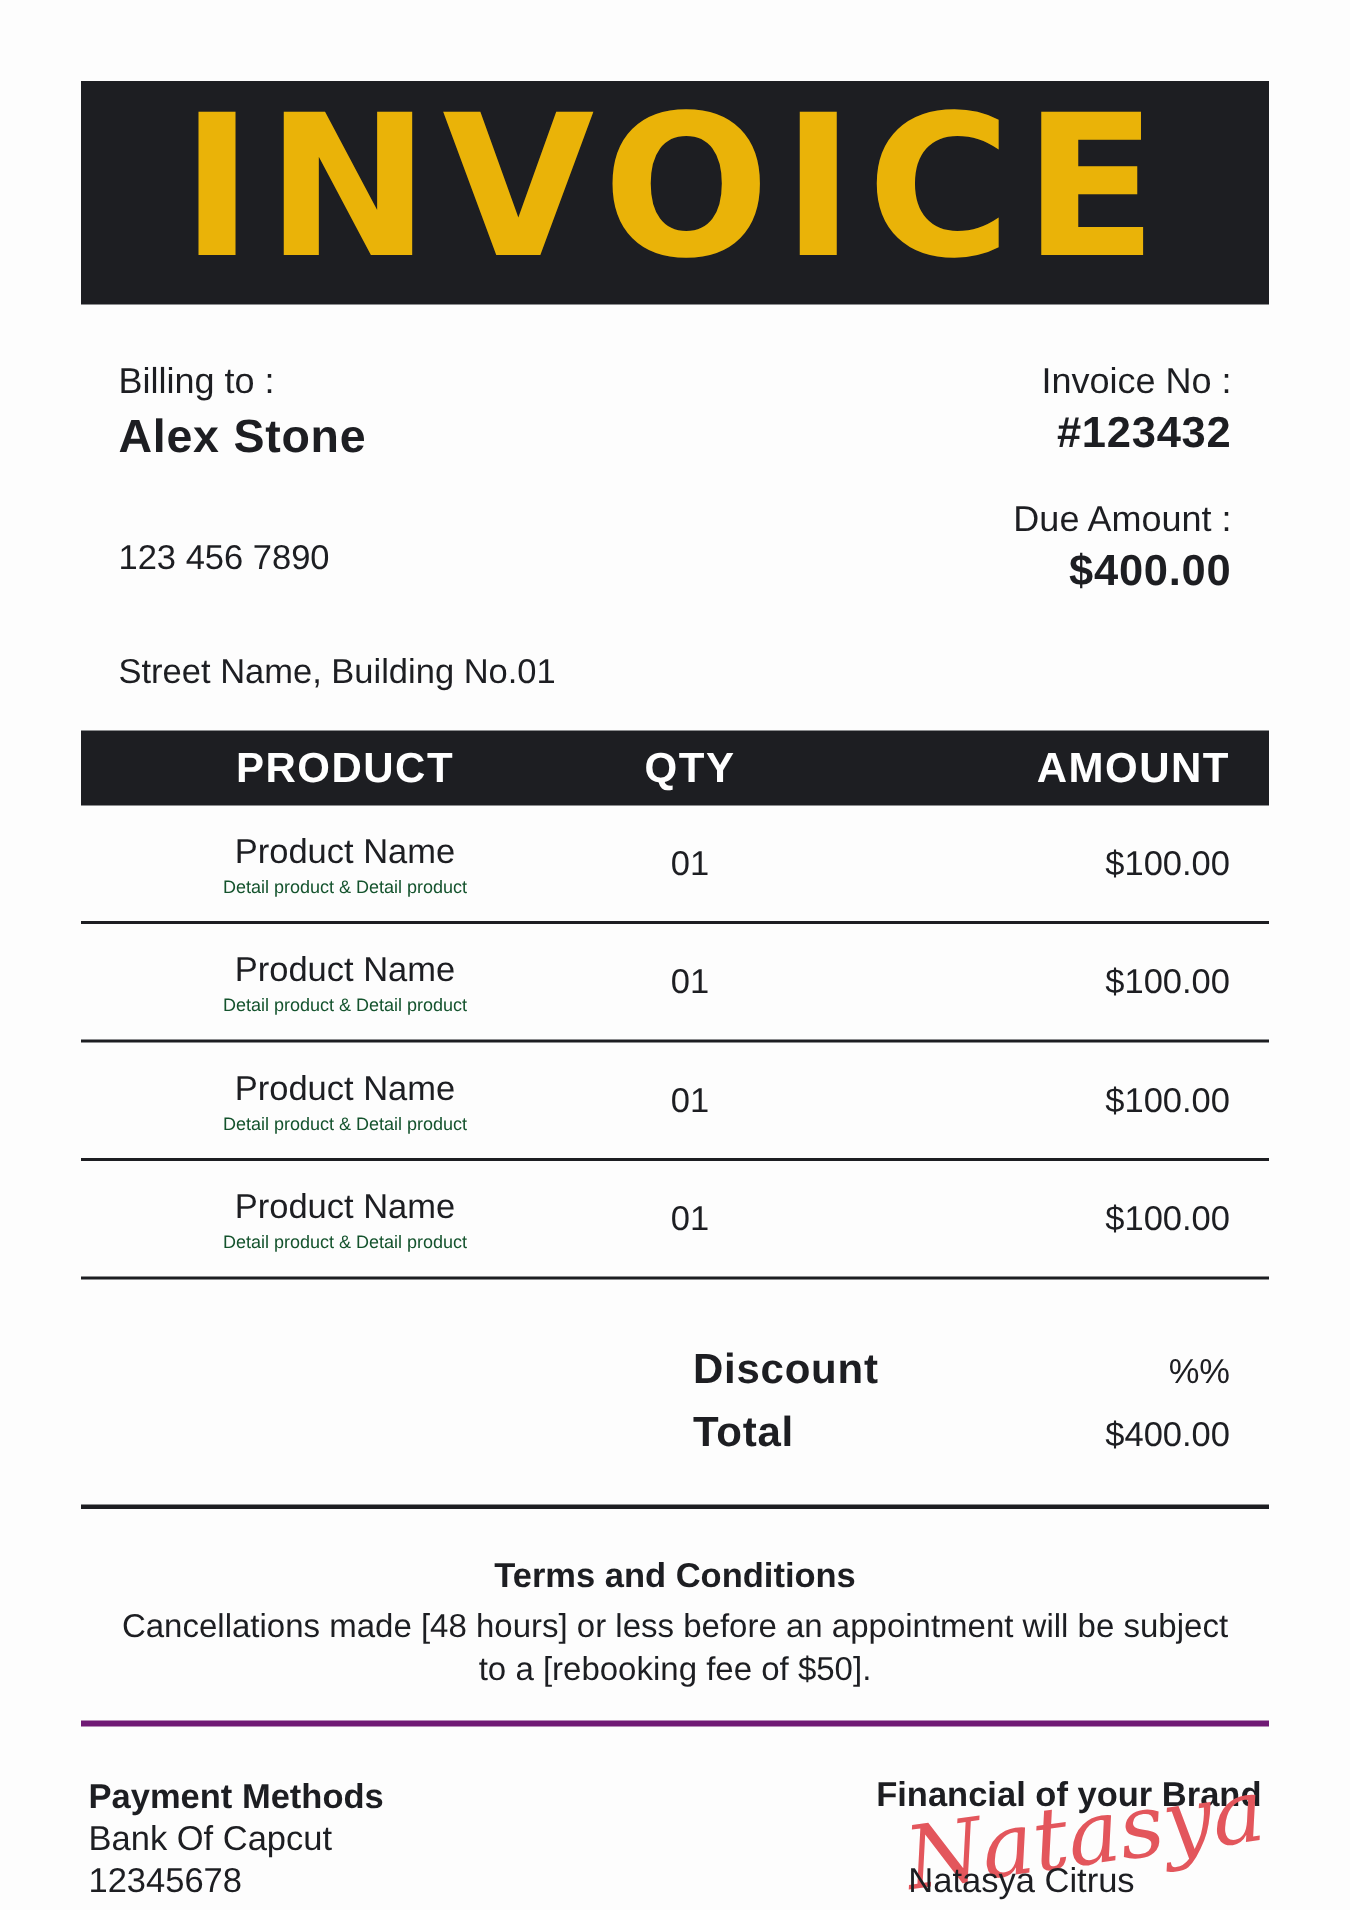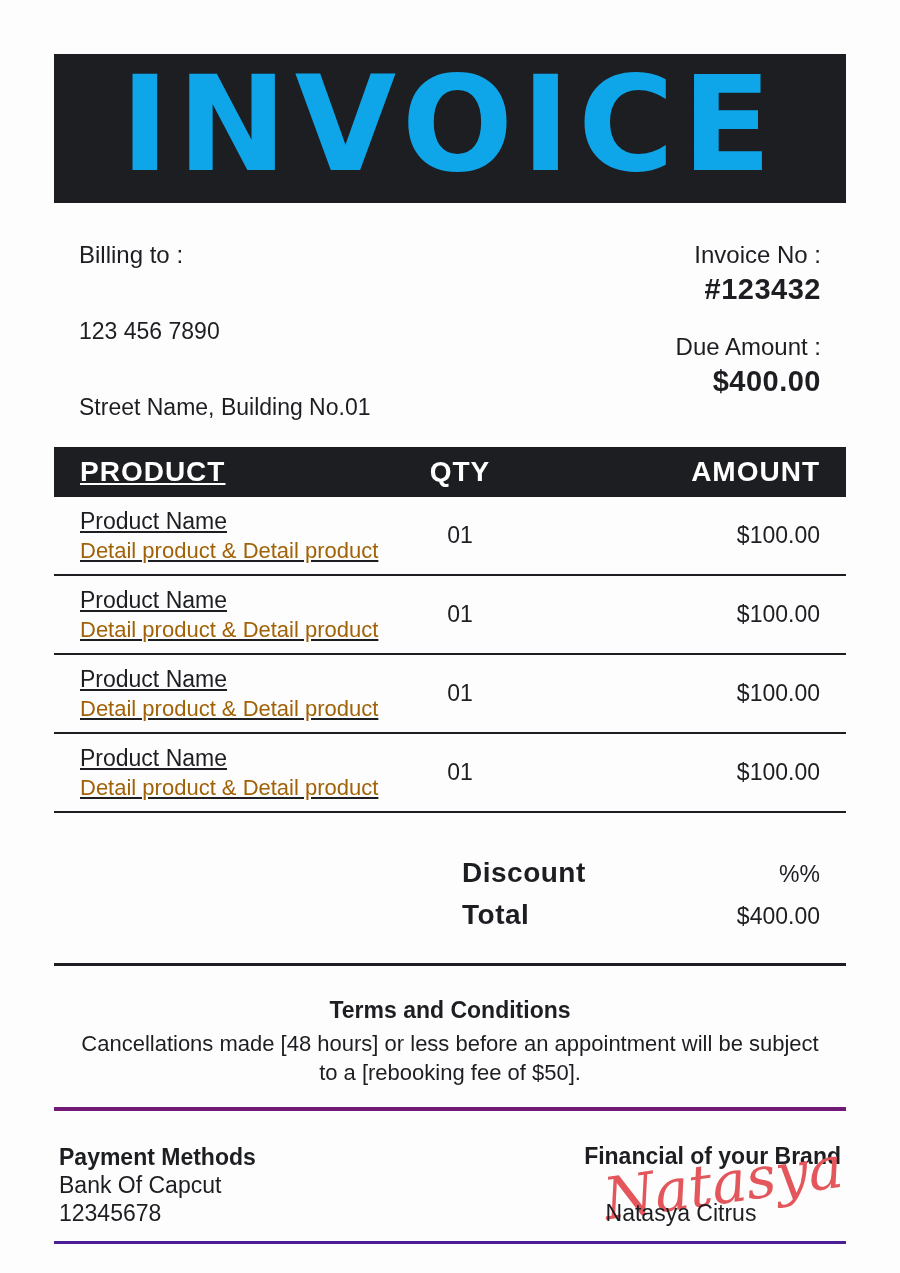--- a/index.html
+++ b/index.html
@@ -17,21 +17,21 @@
   
   .banner {
     width: 792px; height: 149px;
     margin: 54px auto 0;
     background: #1d1e22;
     display: flex; align-items: center; justify-content: center;
     overflow: hidden;
   }
   .banner h1 {
     margin: 0;
-    color: #0ea5e9;
+    color: #eab308;
     font-family: "DejaVu Sans", sans-serif;
     font-weight: bold;
     font-size: 131px;
     letter-spacing: 8px;
     line-height: 1;
     transform: translateY(-4px);
     white-space: nowrap;
   }
 
   
@@ -52,32 +52,32 @@
 
   
   .items { width: 792px; margin: 26px auto 0; }
   .thead {
     background: #1d1e22; color: #ffffff;
     height: 50px;
     display: flex; align-items: center;
     padding: 0 26px;
     font-weight: bold; font-size: 28px; letter-spacing: 1px;
   }
-  .col-product { width: 300px; text-align: left; text-decoration: underline; }
+  .col-product { width: 300px; text-align: center; }
   .col-qty     { width: 160px; text-align: center; }
   .col-amount  { flex: 1;     text-align: right; }
   .item-row {
     display: flex; align-items: center;
     min-height: 79px;
     border-bottom: 2px solid #1d1e22;
     padding: 0 26px;
     font-size: 23px;
   }
   .product-name  { font-size: 23px; }
-  .product-detail{ font-size: 22px; margin-top: 3px; color: #a16207; }
+  .product-detail{ font-size: 12px; margin-top: 3px; color: #14532d; }
 
   
   .totals {
     width: 792px; margin: 16px auto;
     padding: 18px 26px 22px;
     border-bottom: 3px solid #1d1e22;
   }
   .totals-row { display: flex; align-items: baseline; margin: 10px 0; }
   .t-label { margin-left: 382px; font-size: 28px; font-weight: bold; letter-spacing: 0.5px; }
   .t-value { margin-left: auto; font-size: 23px; }
@@ -128,20 +128,21 @@
 
 <div class="page">
 
   <header class="banner">
     <h1>INVOICE</h1>
   </header>
 
   <section class="info">
     <div class="billing">
       <div class="label">Billing to :</div>
+      <div class="name">Alex Stone</div>
       <div class="line">123 456 7890</div>
       <div class="line">Street Name, Building No.01</div>
     </div>
     <div class="meta">
       <div class="label">Invoice No :</div>
       <div class="value">#123432</div>
       <div class="label due-label">Due Amount :</div>
       <div class="value">$400.00</div>
     </div>
   </section>

